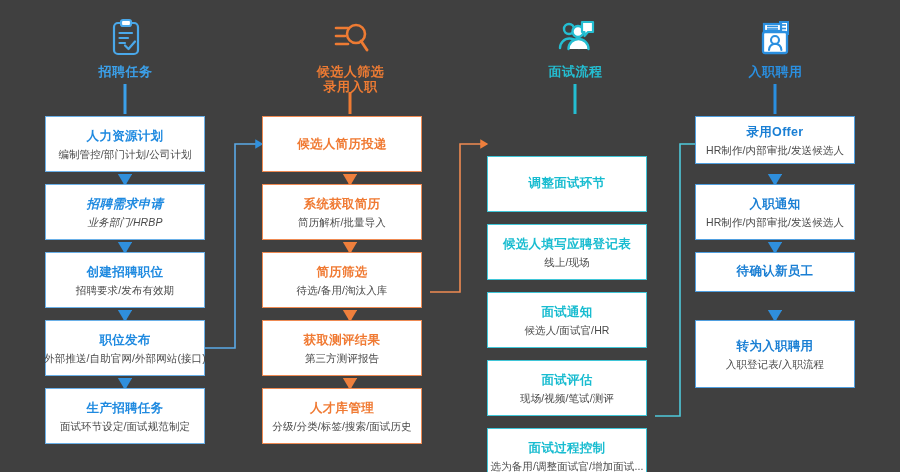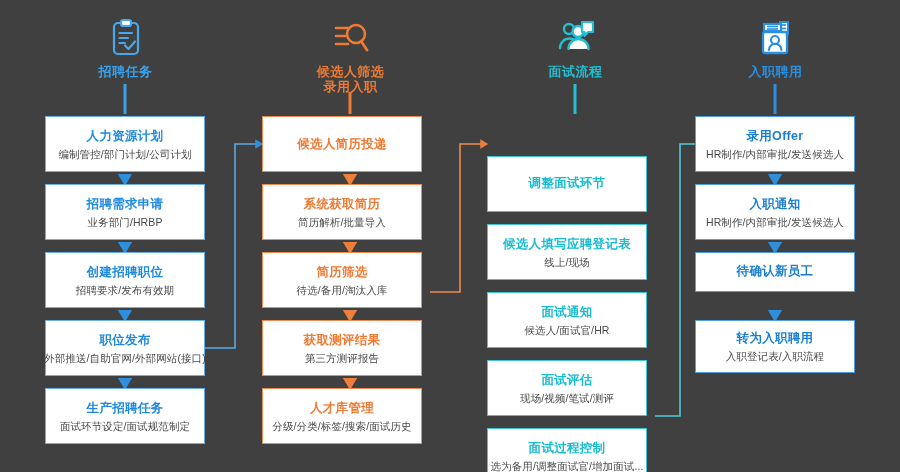--- a/index.html
+++ b/index.html
@@ -160,21 +160,21 @@
         <path d="M19,27.5 L22.5,31 L29,23.5" fill="none" stroke="#4aa8ea" stroke-width="2.2" stroke-linecap="round" stroke-linejoin="round"></path>
       </svg>
       <div class="col-title">招聘任务</div>
     </div>
 
     <div class="node" style="left:32px; top:116px; height:56px;">
       <div class="t">人力资源计划</div>
       <div class="s">编制管控/部门计划/公司计划</div>
     </div>
 
-    <div class="node" style="left:32px; top:184px; height:56px;">
+    <div class="node" style="left:32px; top:184px; height:56px;font-style:italic;">
       <div class="t">招聘需求申请</div>
       <div class="s">业务部门/HRBP</div>
     </div>
 
     <div class="node" style="left:32px; top:252px; height:56px;">
       <div class="t">创建招聘职位</div>
       <div class="s">招聘要求/发布有效期</div>
     </div>
 
     <div class="node" style="left:32px; top:320px; height:56px;">
@@ -276,34 +276,34 @@
         <rect x="8" y="6" width="17" height="7" fill="#ffffff" stroke="#2a8fe0" stroke-width="2.2"></rect>
         <line x1="11" y1="8.5" x2="22" y2="8.5" stroke="#2a8fe0" stroke-width="1.6"></line>
         <line x1="11" y1="11" x2="22" y2="11" stroke="#2a8fe0" stroke-width="1.6"></line>
         <rect x="7" y="14" width="24" height="21" rx="2" fill="#ffffff" stroke="#2a8fe0" stroke-width="2.3"></rect>
         <circle cx="19" cy="22" r="4" fill="none" stroke="#2a8fe0" stroke-width="2.1"></circle>
         <path d="M13,32 a6.2,6.2 0 0 1 12.4,0" fill="none" stroke="#2a8fe0" stroke-width="2.1" stroke-linecap="round"></path>
       </svg>
       <div class="col-title">入职聘用</div>
     </div>
 
-    <div class="node" style="left:32px; top:116px; height:56px;">
+    <div class="node" style="left:32px; top:116px; height:48px;">
       <div class="t">录用Offer</div>
       <div class="s">HR制作/内部审批/发送候选人</div>
     </div>
 
     <div class="node" style="left:32px; top:184px; height:56px;">
       <div class="t">入职通知</div>
       <div class="s">HR制作/内部审批/发送候选人</div>
     </div>
 
     <div class="node" style="left:32px; top:252px; height:40px;">
       <div class="t">待确认新员工</div>
       <div class="s"></div>
     </div>
 
-    <div class="node" style="left:32px; top:320px; height:53px;">
+    <div class="node" style="left:32px; top:320px; height:68px;">
       <div class="t">转为入职聘用</div>
       <div class="s">入职登记表/入职流程</div>
     </div>
   </div>
 
 </div>
 
 </body></html>

